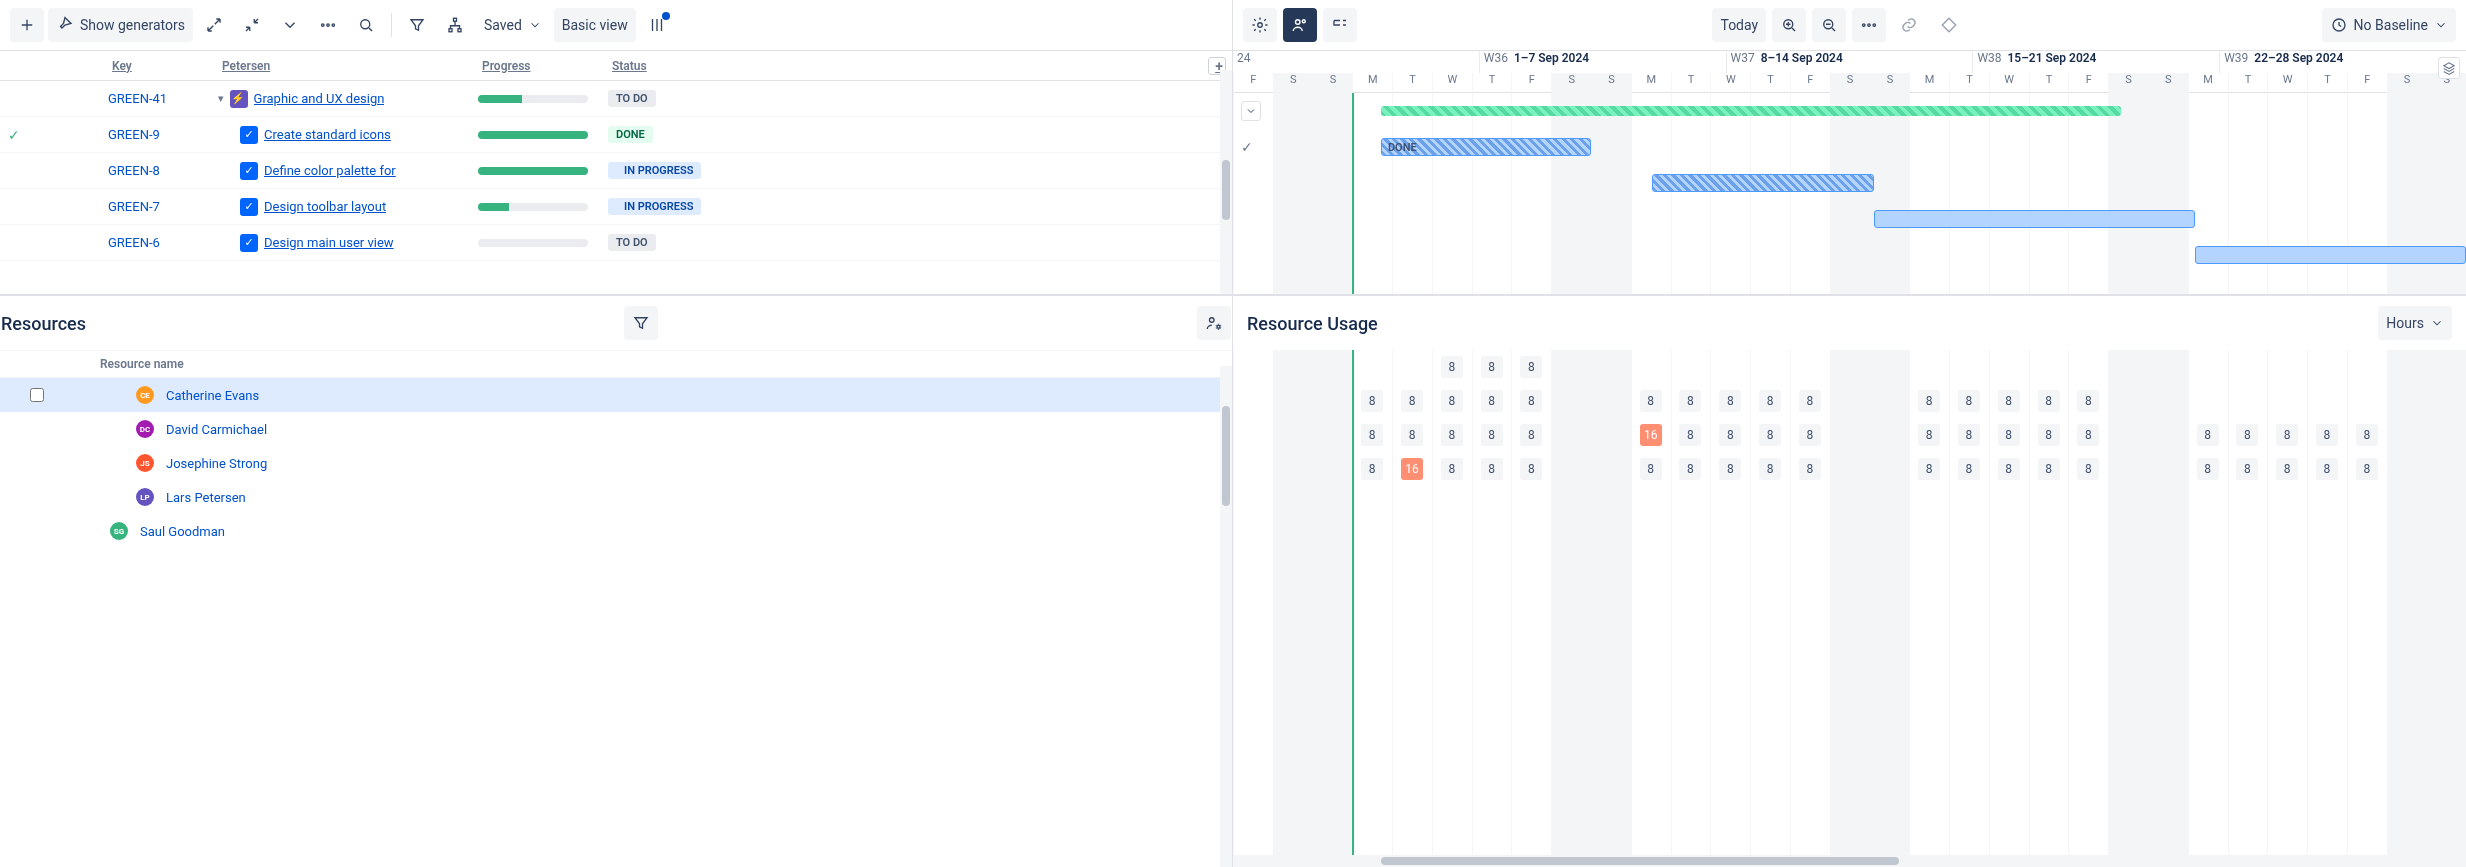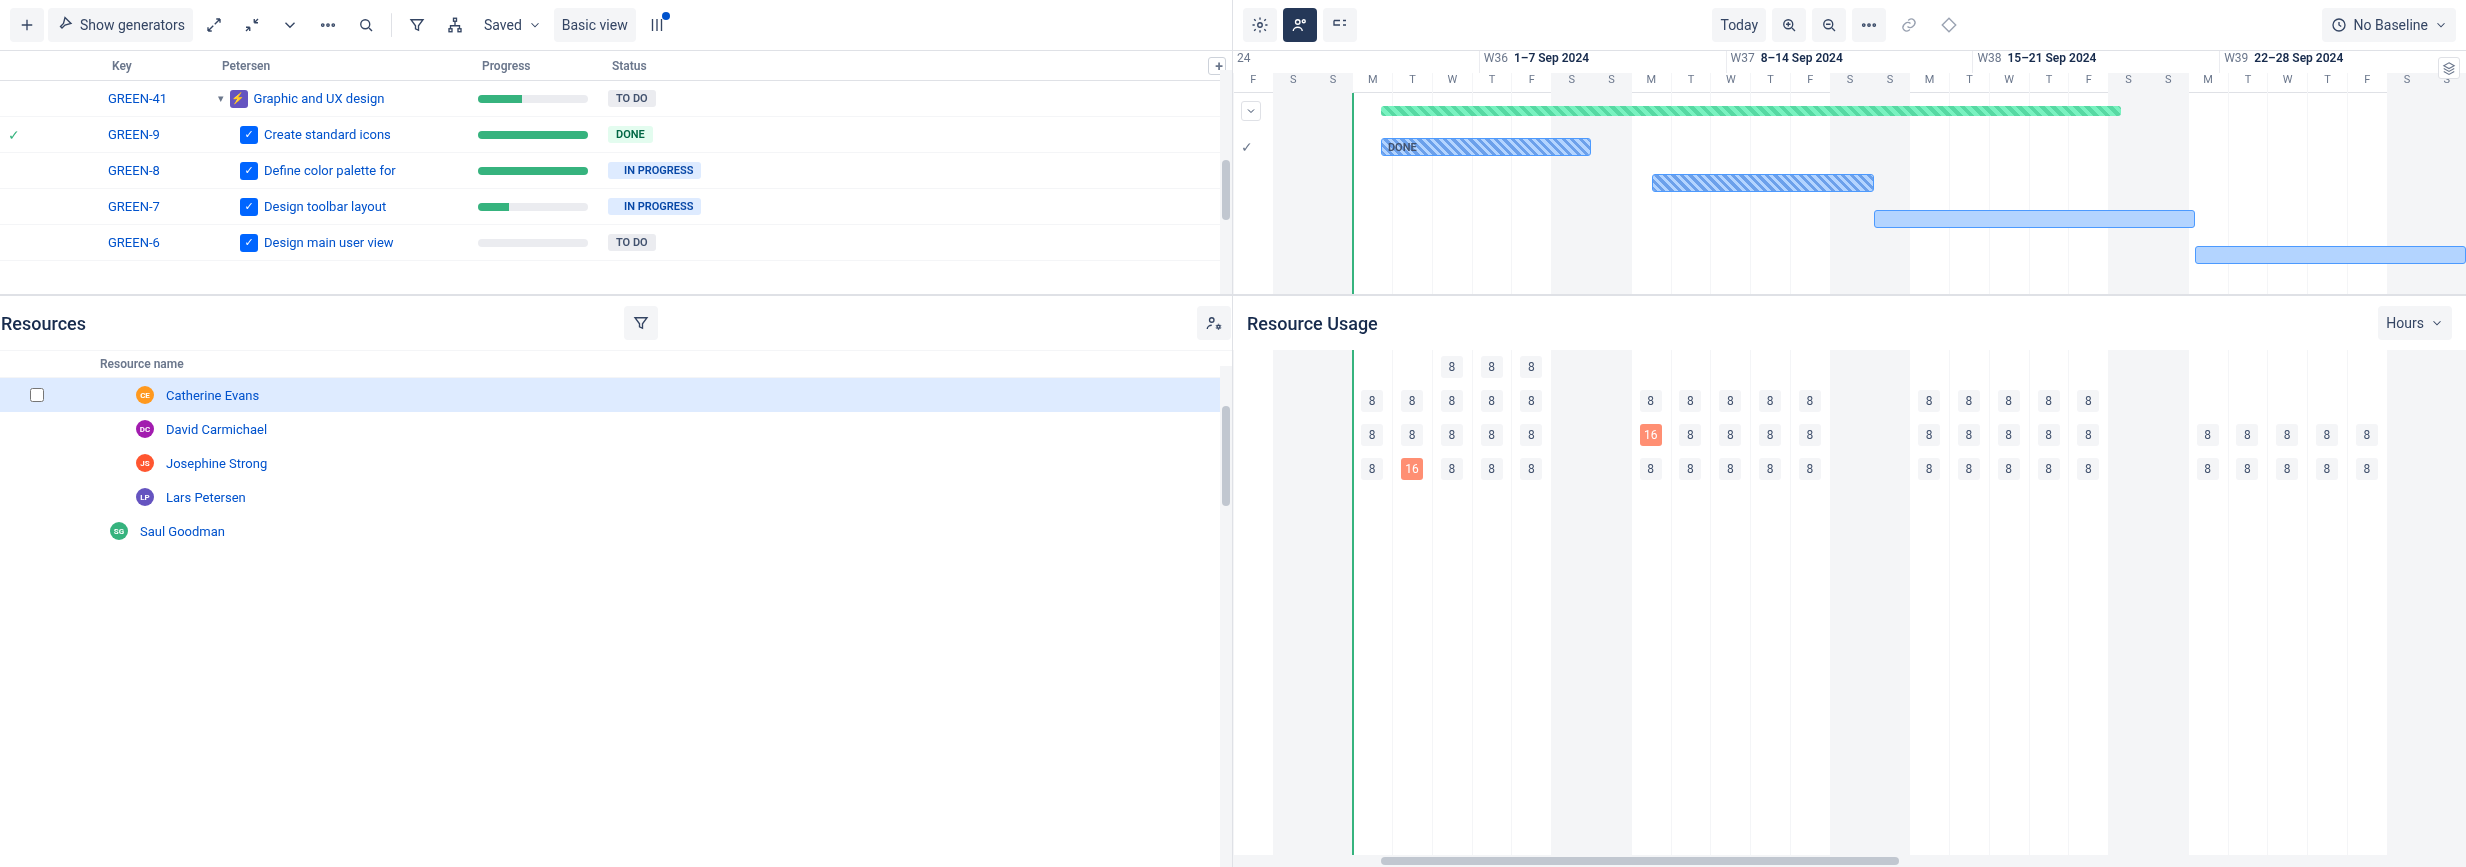--- a/index.html
+++ b/index.html
@@ -9,28 +9,28 @@
 
 .pane-issues { background:#fff; display:flex; flex-direction:column; border-right:1px solid #dfe1e6; position:relative; }
 .toolbar { display:flex; align-items:center; gap:4px; padding:8px 10px; border-bottom:1px solid #dfe1e6; }
 .btn { display:inline-flex; align-items:center; justify-content:center; gap:6px; height:34px; min-width:34px; padding:0 8px; border:none; border-radius:4px; background:#f4f5f7; color:#344563; font-size:14px; cursor:pointer; }
 .btn.ghost { background:transparent; }
 .btn.sep { width:1px; min-width:1px; height:24px; background:#dfe1e6; padding:0; margin:0 4px; }
 .icon { width:18px; height:18px; stroke:currentColor; stroke-width:1.8; fill:none; }
 .dot-blue { width:8px; height:8px; border-radius:50%; background:#0052cc; position:absolute; top:4px; right:4px; }
 
 .issue-head { display:grid; grid-template-columns:100px 110px 260px 130px 130px; align-items:center; height:30px; padding:0 8px; color:#6b778c; font-size:12px; font-weight:600; border-bottom:1px solid #dfe1e6; position:relative; }
-.issue-head > div { padding-left:4px; }
+.issue-head > div { padding-left:4px;text-decoration:underline; }
 .add-col { position:absolute; right:6px; top:6px; width:18px; height:18px; border:1px solid #cdd2da; border-radius:3px; color:#6b778c; display:flex; align-items:center; justify-content:center; font-size:14px; cursor:pointer; }
 
 .issue-row { display:grid; grid-template-columns:100px 110px 260px 130px 130px; align-items:center; height:36px; padding:0 8px; border-bottom:1px solid #f4f5f7; }
 .issue-row .key a { color:#0052cc; text-decoration:none; }
 .issue-row .done-mark { color:#36b37e; font-size:14px; }
 .summary-cell { display:flex; align-items:center; gap:6px; color:#0052cc; overflow:hidden; white-space:nowrap; }
-.summary-cell span.txt { overflow:hidden; text-overflow:ellipsis; }
+.summary-cell span.txt { overflow:hidden; text-overflow:ellipsis;text-decoration:underline; }
 .chev { color:#6b778c; font-size:11px; cursor:pointer; }
 .itype { width:18px; height:18px; border-radius:3px; display:flex; align-items:center; justify-content:center; font-size:11px; color:#fff; flex-shrink:0; }
 .itype.epic { background:#6554c0; }
 .itype.task { background:#0065ff; }
 .progress { width:110px; height:8px; border-radius:4px; background:#ebecf0; overflow:hidden; }
 .progress > div { height:100%; background:#36b37e; }
 .status-pill { display:inline-block; padding:2px 8px; border-radius:3px; font-size:11px; font-weight:600; }
 .status-pill.todo { background:#ebecf0; color:#42526e; }
 .status-pill.done { background:#e3fcef; color:#006644; }
 .status-pill.prog { background:#deebff; color:#0747a6;padding-left:16px; }

